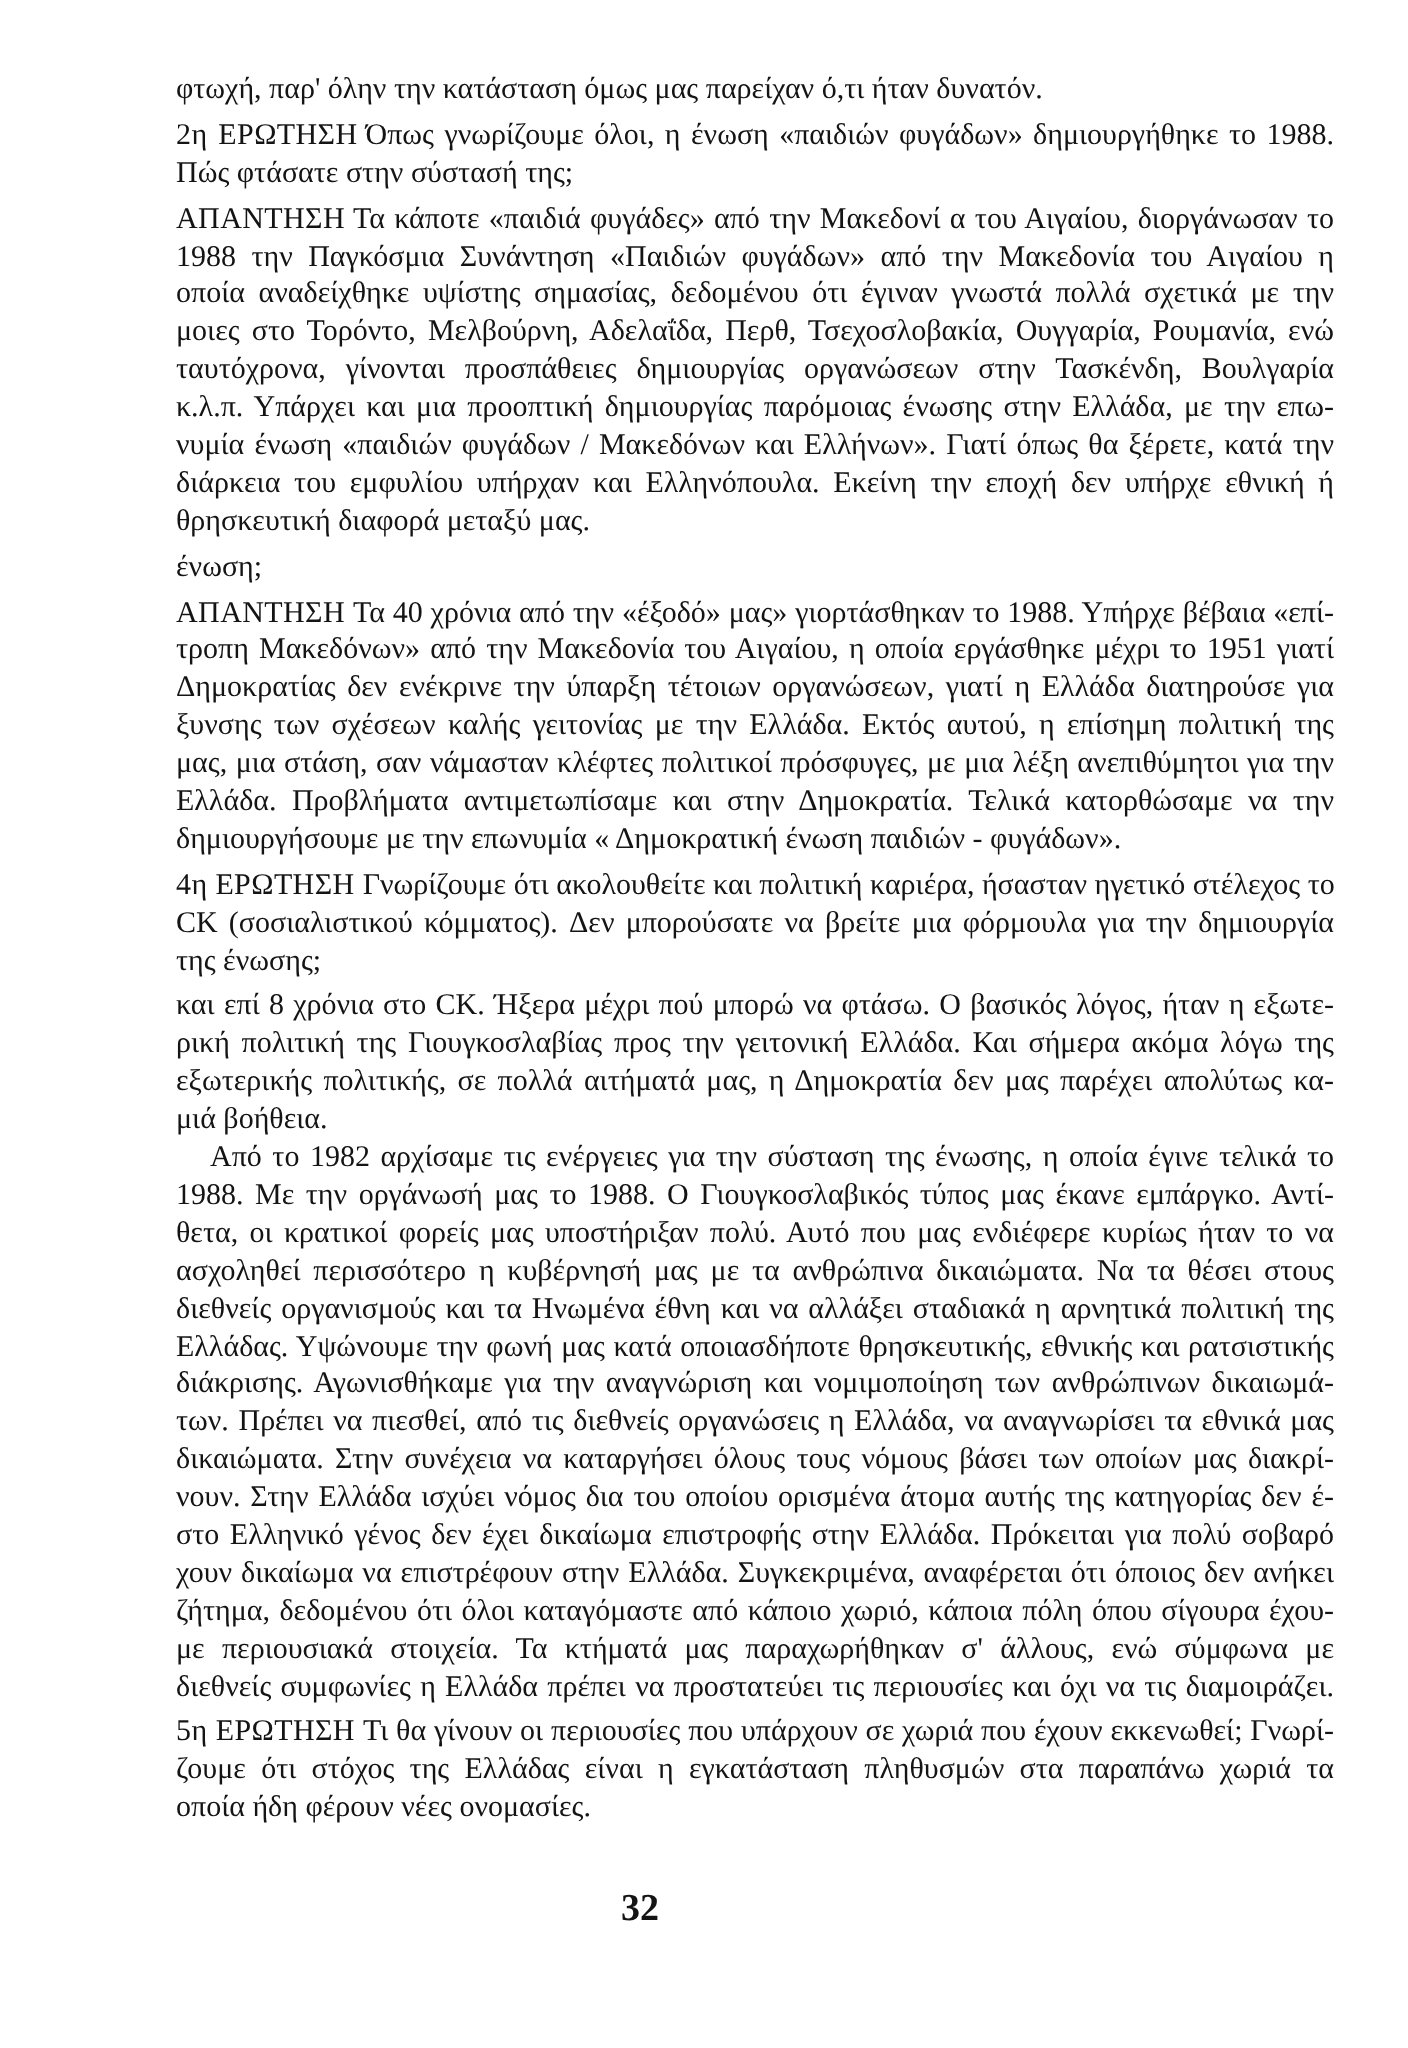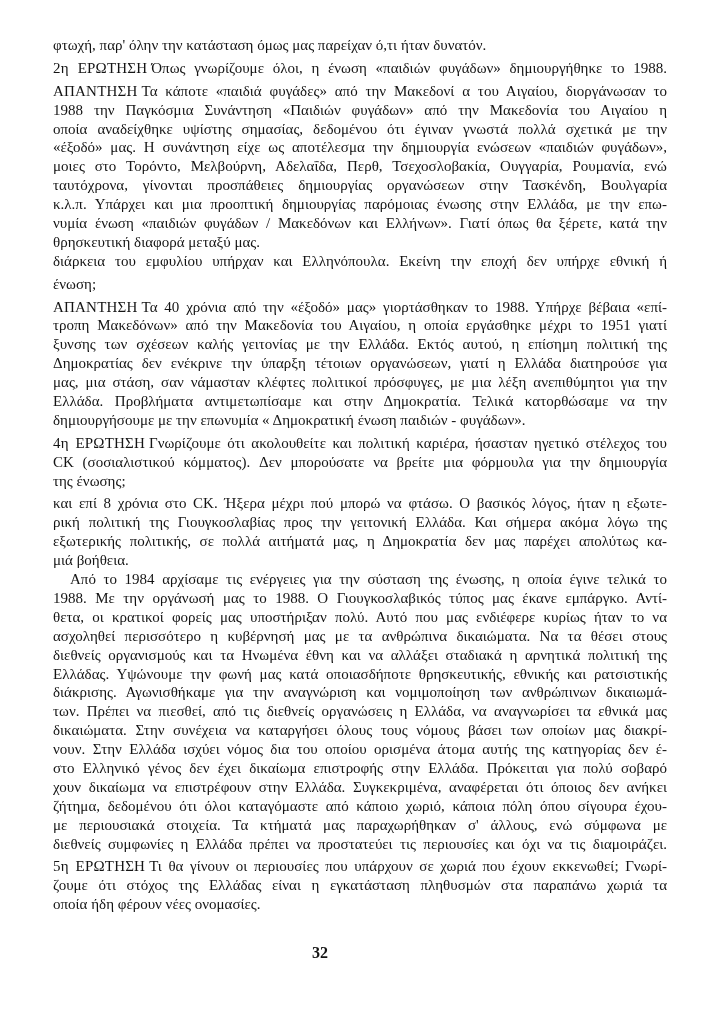--- a/index.html
+++ b/index.html
@@ -6,77 +6,78 @@
   body { width: 704px; height: 1024px; position: relative; overflow: hidden; }
   .page {
     position: absolute; left: 53px; top: 36px; width: 614px;
     font-family: "Liberation Serif", "DejaVu Serif", serif;
     font-size: 15px; color: #141414;
   }
   .line {
     display: block; height: 18.9px; line-height: 18.9px;
     text-align: justify; text-align-last: justify; white-space: nowrap;
     overflow: hidden;
+    margin-left: 35px;
   }
   .line.last { text-align-last: left; }
   .line.indent { padding-left: 17px; }
   .gap { display: block; height: 4px; }
   .lbl { font-size: 15px; letter-spacing: 0.2px; margin-right: 4px; }
   .pagenum {
     position: absolute; top: 944px; left: 0; width: 640px; text-align: center;
     font-family: "Liberation Serif", "DejaVu Serif", serif;
-    font-weight: bold; font-size: 16px; color: #141414;
+    font-weight: bold; font-size: 19px; color: #141414;
   }
 </style>
 </head>
 <body>
 
 <div class="page">
 
   <span class="line last">φτωχή, παρ' όλην την κατάσταση όμως μας παρείχαν ό,τι ήταν δυνατόν.</span>
   <span class="gap"></span>
 
   <span class="line"><span class="lbl">2η ΕΡΩΤΗΣΗ</span><span>Όπως γνωρίζουμε όλοι, η ένωση «παιδιών φυγάδων» δημιουργήθηκε το 1988.</span></span>
+  <span class="line last">Πώς φτάσατε στην σύστασή της;</span>
   <span class="gap"></span>
 
   <span class="line"><span class="lbl">ΑΠΑΝΤΗΣΗ</span><span>Τα κάποτε «παιδιά φυγάδες» από την Μακεδονί α του Αιγαίου, διοργάνωσαν το</span></span>
   <span class="line">1988 την Παγκόσμια Συνάντηση «Παιδιών φυγάδων» από την Μακεδονία του Αιγαίου η</span>
   <span class="line">οποία αναδείχθηκε υψίστης σημασίας, δεδομένου ότι έγιναν γνωστά πολλά σχετικά με την</span>
-  <span class="line">«έξοδό» μας. Η συνάντηση είχε ως αποτέλεσμα την δημιουργία ενώσεων «παιδιών φυγάδων»,</span>
   <span class="line">μοιες στο Τορόντο, Μελβούρνη, Αδελαΐδα, Περθ, Τσεχοσλοβακία, Ουγγαρία, Ρουμανία, ενώ</span>
   <span class="line">ταυτόχρονα, γίνονται προσπάθειες δημιουργίας οργανώσεων στην Τασκένδη, Βουλγαρία</span>
   <span class="line">κ.λ.π. Υπάρχει και μια προοπτική δημιουργίας παρόμοιας ένωσης στην Ελλάδα, με την επω-</span>
   <span class="line">νυμία ένωση «παιδιών φυγάδων / Μακεδόνων και Ελλήνων». Γιατί όπως θα ξέρετε, κατά την</span>
+  <span class="line">διάρκεια του εμφυλίου υπήρχαν και Ελληνόπουλα. Εκείνη την εποχή δεν υπήρχε εθνική ή</span>
   <span class="line last">θρησκευτική διαφορά μεταξύ μας.</span>
-  <span class="line">διάρκεια του εμφυλίου υπήρχαν και Ελληνόπουλα. Εκείνη την εποχή δεν υπήρχε εθνική ή</span>
   <span class="gap"></span>
 
   <span class="line last">ένωση;</span>
   <span class="gap"></span>
 
   <span class="line"><span class="lbl">ΑΠΑΝΤΗΣΗ</span><span>Τα 40 χρόνια από την «έξοδό» μας» γιορτάσθηκαν το 1988. Υπήρχε βέβαια «επί-</span></span>
   <span class="line">τροπη Μακεδόνων» από την Μακεδονία του Αιγαίου, η οποία εργάσθηκε μέχρι το 1951 γιατί</span>
+  <span class="line">Δημοκρατίας δεν ενέκρινε την ύπαρξη τέτοιων οργανώσεων, γιατί η Ελλάδα διατηρούσε για</span>
   <span class="line">ξυνσης των σχέσεων καλής γειτονίας με την Ελλάδα. Εκτός αυτού, η επίσημη πολιτική της</span>
-  <span class="line">Δημοκρατίας δεν ενέκρινε την ύπαρξη τέτοιων οργανώσεων, γιατί η Ελλάδα διατηρούσε για</span>
   <span class="line">μας, μια στάση, σαν νάμασταν κλέφτες πολιτικοί πρόσφυγες, με μια λέξη ανεπιθύμητοι για την</span>
   <span class="line">Ελλάδα. Προβλήματα αντιμετωπίσαμε και στην Δημοκρατία. Τελικά κατορθώσαμε να την</span>
   <span class="line last">δημιουργήσουμε με την επωνυμία « Δημοκρατική ένωση παιδιών - φυγάδων».</span>
   <span class="gap"></span>
 
   <span class="line"><span class="lbl">4η ΕΡΩΤΗΣΗ</span><span>Γνωρίζουμε ότι ακολουθείτε και πολιτική καριέρα, ήσασταν ηγετικό στέλεχος του</span></span>
   <span class="line">CK (σοσιαλιστικού κόμματος). Δεν μπορούσατε να βρείτε μια φόρμουλα για την δημιουργία</span>
   <span class="line last">της ένωσης;</span>
   <span class="gap"></span>
 
   <span class="line">και επί 8 χρόνια στο CK. Ήξερα μέχρι πού μπορώ να φτάσω. Ο βασικός λόγος, ήταν η εξωτε-</span>
   <span class="line">ρική πολιτική της Γιουγκοσλαβίας προς την γειτονική Ελλάδα. Και σήμερα ακόμα λόγω της</span>
   <span class="line">εξωτερικής πολιτικής, σε πολλά αιτήματά μας, η Δημοκρατία δεν μας παρέχει απολύτως κα-</span>
   <span class="line last">μιά βοήθεια.</span>
 
-  <span class="line indent">Από το 1984 αρχίσαμε τις ενέργειες για την σύσταση της ένωσης, η οποία έγινε τελικά το</span>
+  <span class="line indent">Από το 1982 αρχίσαμε τις ενέργειες για την σύσταση της ένωσης, η οποία έγινε τελικά το</span>
   <span class="line">1988. Με την οργάνωσή μας το 1988. Ο Γιουγκοσλαβικός τύπος μας έκανε εμπάργκο. Αντί-</span>
   <span class="line">θετα, οι κρατικοί φορείς μας υποστήριξαν πολύ. Αυτό που μας ενδιέφερε κυρίως ήταν το να</span>
   <span class="line">ασχοληθεί περισσότερο η κυβέρνησή μας με τα ανθρώπινα δικαιώματα. Να τα θέσει στους</span>
   <span class="line">διεθνείς οργανισμούς και τα Ηνωμένα έθνη και να αλλάξει σταδιακά η αρνητικά πολιτική της</span>
   <span class="line">Ελλάδας. Υψώνουμε την φωνή μας κατά οποιασδήποτε θρησκευτικής, εθνικής και ρατσιστικής</span>
   <span class="line">διάκρισης. Αγωνισθήκαμε για την αναγνώριση και νομιμοποίηση των ανθρώπινων δικαιωμά-</span>
   <span class="line">των. Πρέπει να πιεσθεί, από τις διεθνείς οργανώσεις η Ελλάδα, να αναγνωρίσει τα εθνικά μας</span>
   <span class="line">δικαιώματα. Στην συνέχεια να καταργήσει όλους τους νόμους βάσει των οποίων μας διακρί-</span>
   <span class="line">νουν. Στην Ελλάδα ισχύει νόμος δια του οποίου ορισμένα άτομα αυτής της κατηγορίας δεν έ-</span>
   <span class="line">στο Ελληνικό γένος δεν έχει δικαίωμα επιστροφής στην Ελλάδα. Πρόκειται για πολύ σοβαρό</span>

